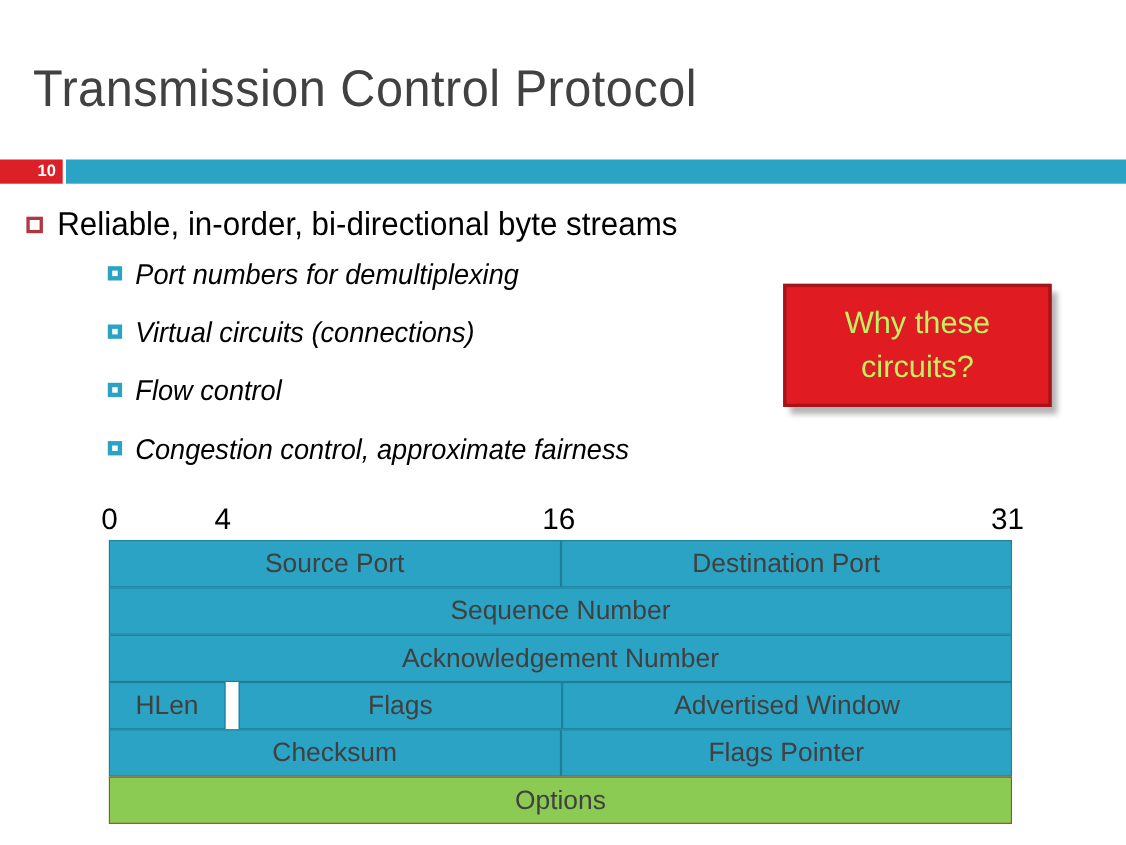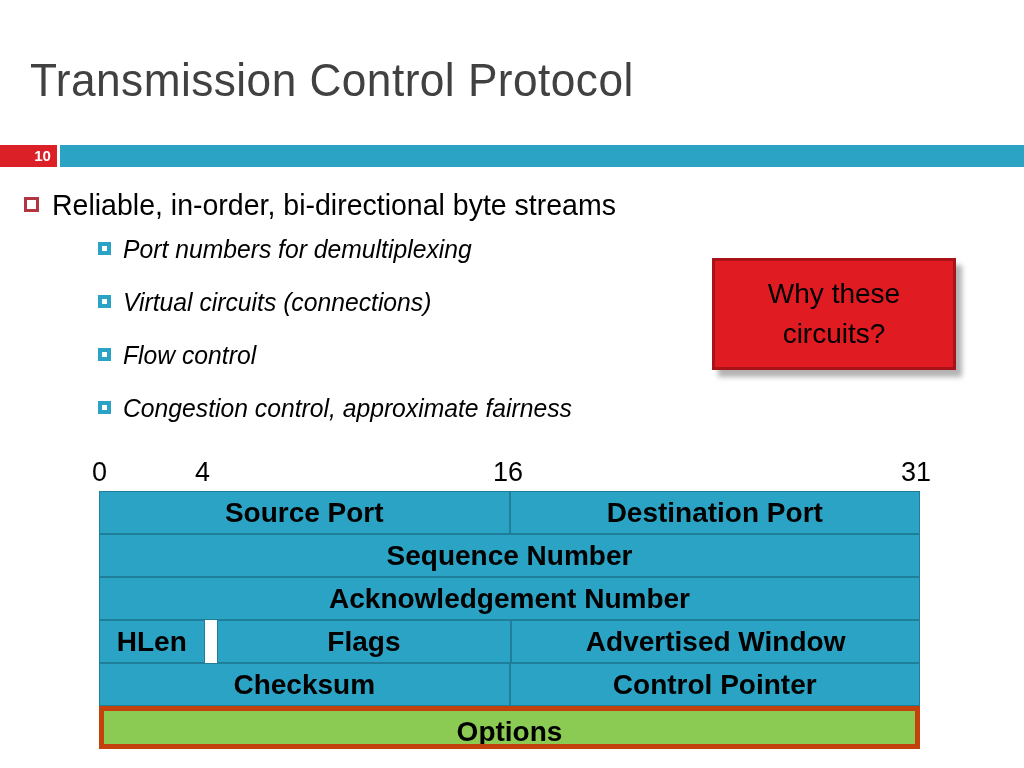--- a/index.html
+++ b/index.html
@@ -132,21 +132,21 @@
     height: 112px;
     background: #e01b22;
     border: 3px solid #a71318;
     box-shadow: 6px 7px 5px rgba(0,0,0,0.30);
     display: flex;
     flex-direction: column;
     align-items: center;
     justify-content: center;
   }
   .callout-line {
-    color: #000000;
+    color: #bef264;
     font-size: 28px;
     line-height: 40px;
     white-space: nowrap;
   }
 
   
   .bit-ruler {
     position: absolute;
     left: 0;
     top: 457px;
@@ -174,31 +174,30 @@
     width: 821px;
   }
   .tcp-row {
     display: flex;
     width: 821px;
     height: 43px;
   }
   .tcp-cell {
     background: #2ba3c4;
     border: 1px solid #1f7e99;
-    color: #000000;
-    font-size: 28px;
+    color: #404040;
+    font-size: 24px;
     line-height: 41px;
     text-align: center;
     white-space: nowrap;
     overflow: hidden;
-    font-weight: bold;
   }
   .tcp-cell.green {
     background: #8bcb53;
-    border: 5px solid #c2410c;
+    border: 1px solid #c2410c;
   }
   .w-half    { width: 410.5px; }
   .w-full    { width: 821px; }
   .w-hlen    { width: 106px; }
   .w-flags   { width: 296px; margin-left: 12px; }
 </style>
 </head>
 <body>
 
 <div class="slide">
@@ -267,21 +266,21 @@
     </div>
 
     <div class="tcp-row">
       <div class="tcp-cell w-hlen">HLen</div>
       <div class="tcp-cell w-flags">Flags</div>
       <div class="tcp-cell w-half">Advertised Window</div>
     </div>
 
     <div class="tcp-row">
       <div class="tcp-cell w-half">Checksum</div>
-      <div class="tcp-cell w-half">Control Pointer</div>
+      <div class="tcp-cell w-half">Flags Pointer</div>
     </div>
 
     <div class="tcp-row">
       <div class="tcp-cell green w-full">Options</div>
     </div>
 
   </div>
 
 </div>
 

